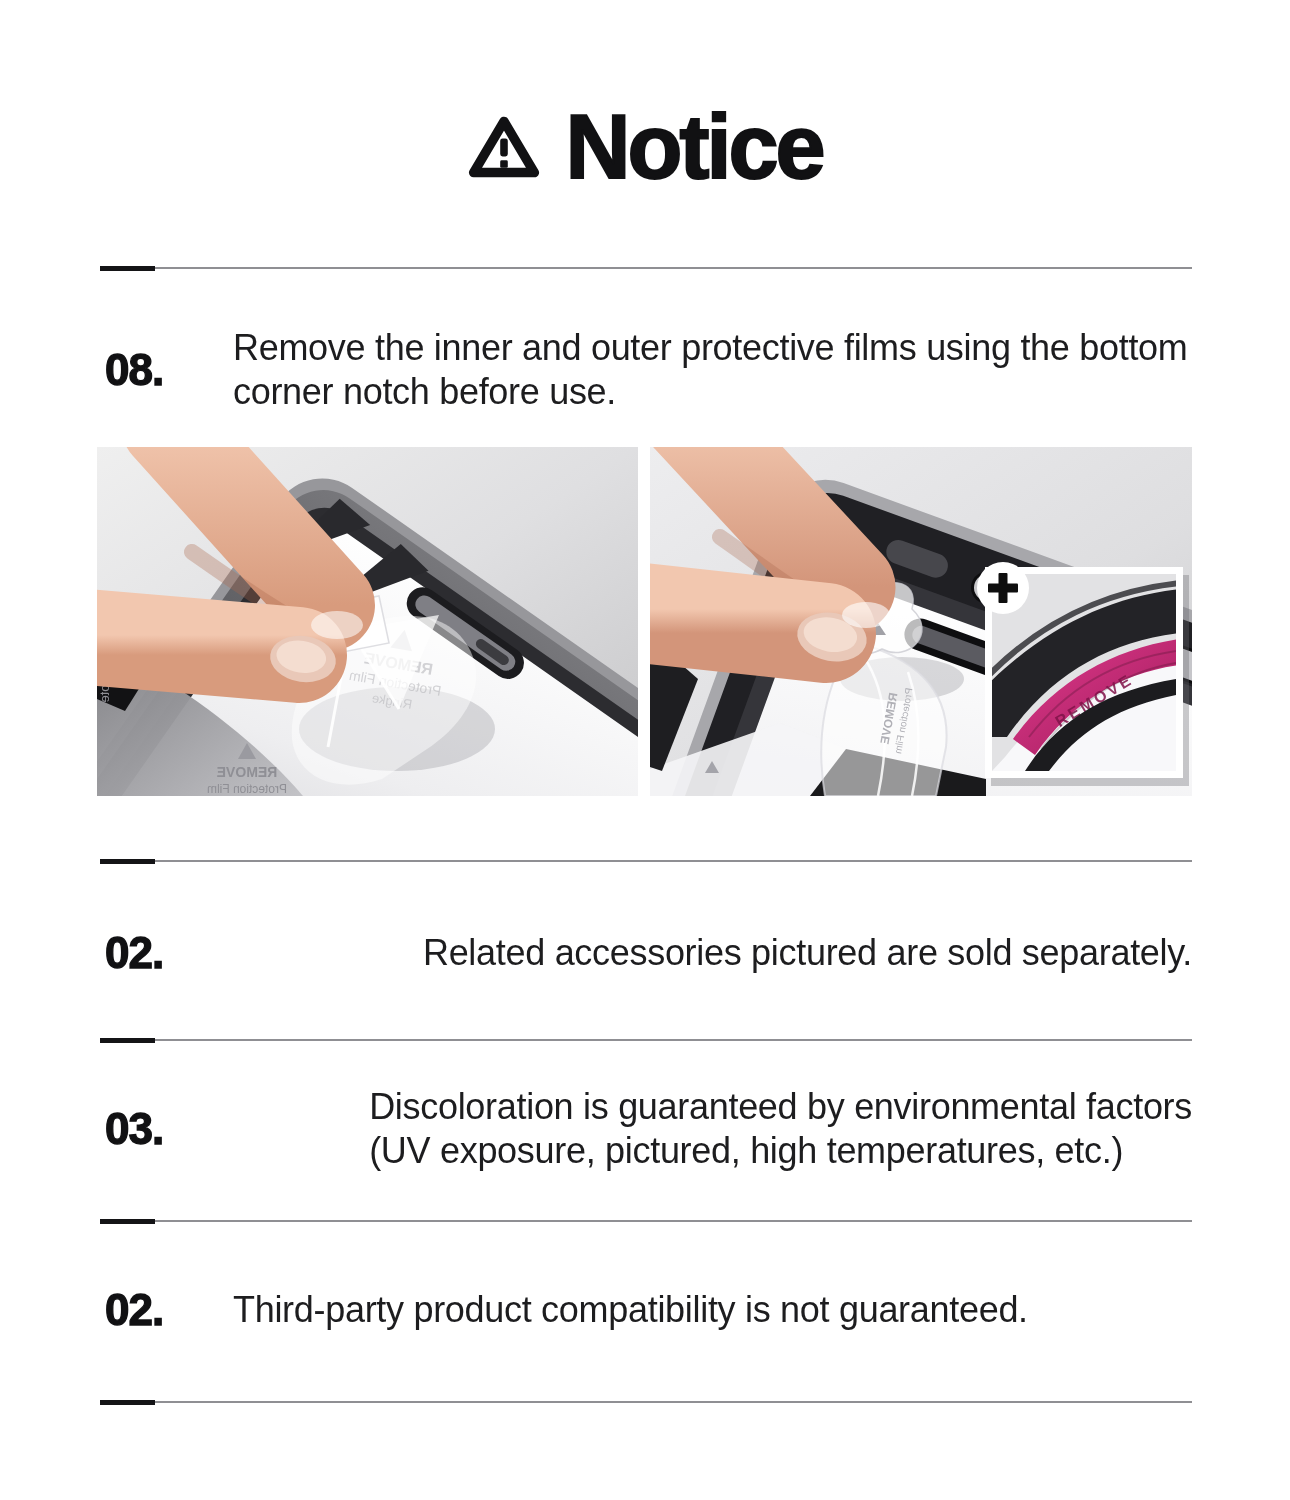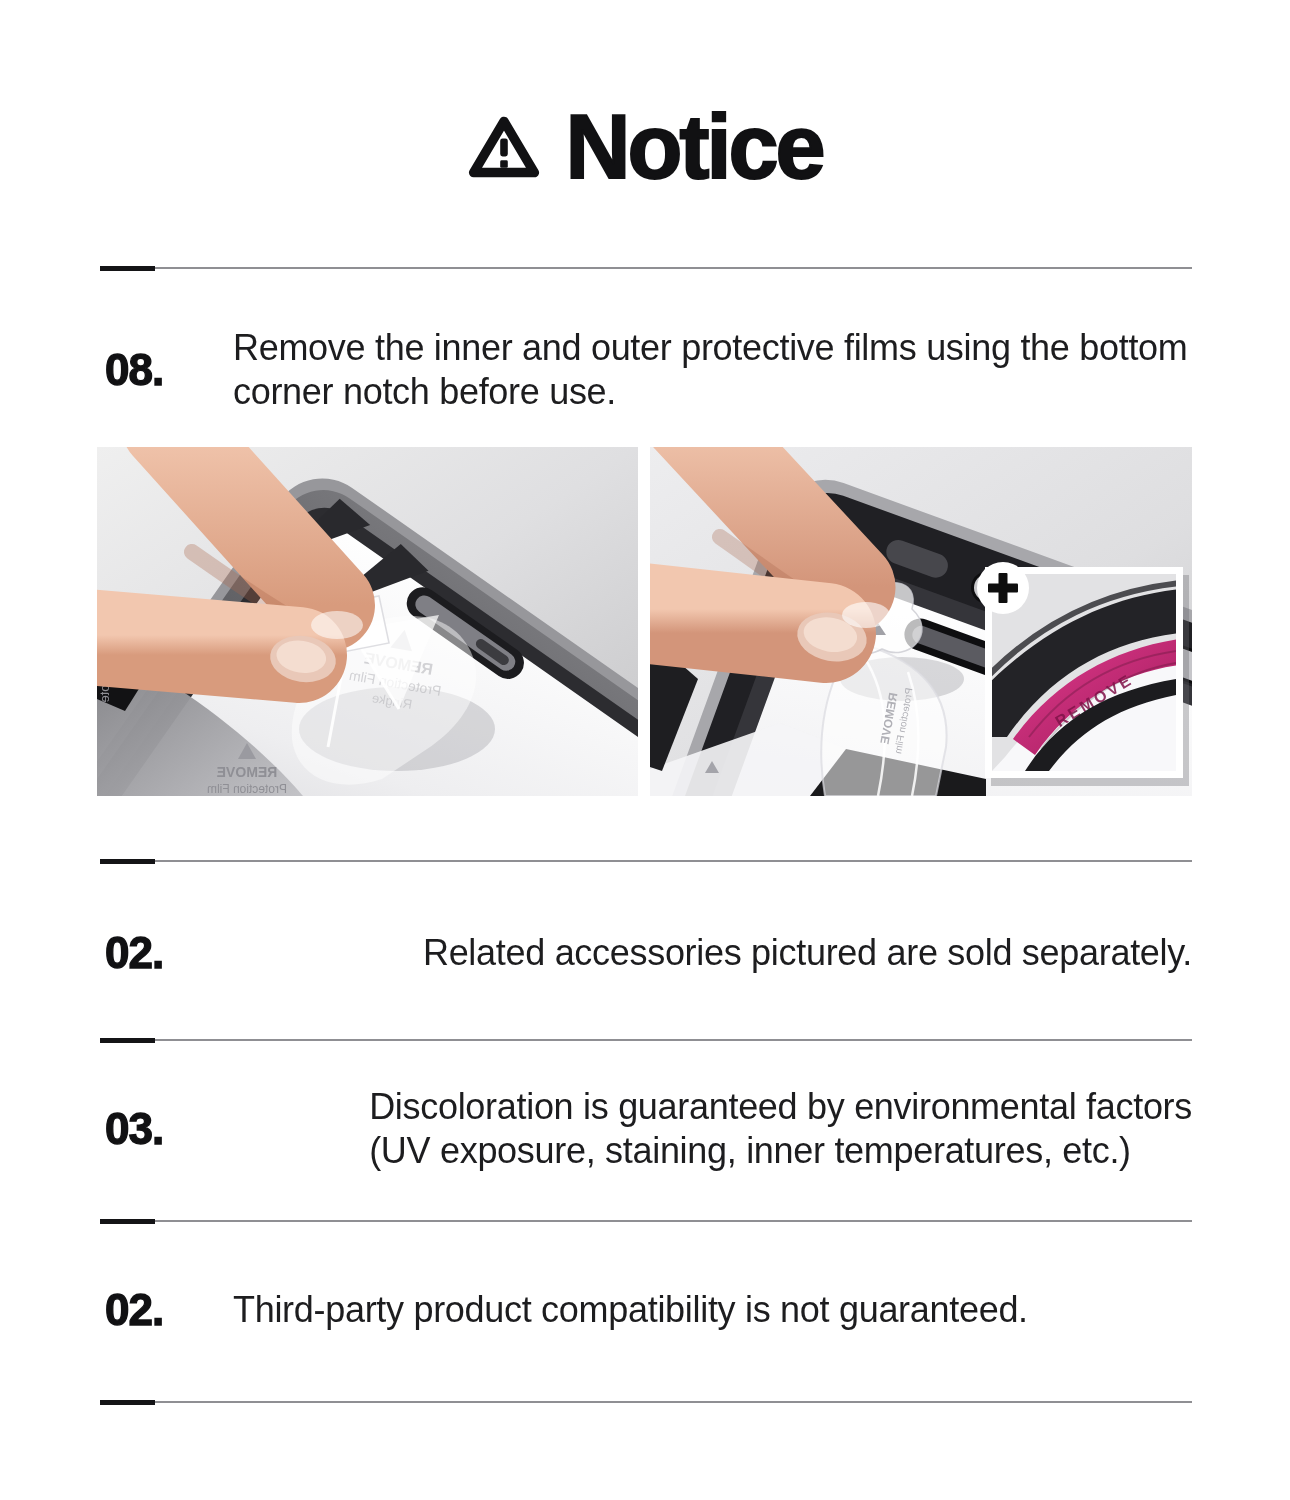--- a/index.html
+++ b/index.html
@@ -78,21 +78,21 @@
     <div class="txt">
       <div class="line">Related accessories pictured are sold separately.</div>
       <div class="line"></div>
     </div>
   </div>
 
   <div class="section s03">
     <div class="num">03.</div>
     <div class="txt">
       <div class="line">Discoloration is guaranteed by environmental factors</div>
-      <div class="line">(UV exposure, staining, inner temperatures, etc.)</div>
+      <div class="line">(UV exposure, pictured, high temperatures, etc.)</div>
     </div>
   </div>
 
   <div class="section s04">
     <div class="num">02.</div>
     <div class="txt">
       <div class="line">Third-party product compatibility is not guaranteed.</div>
       <div class="line"></div>
     </div>
   </div>

